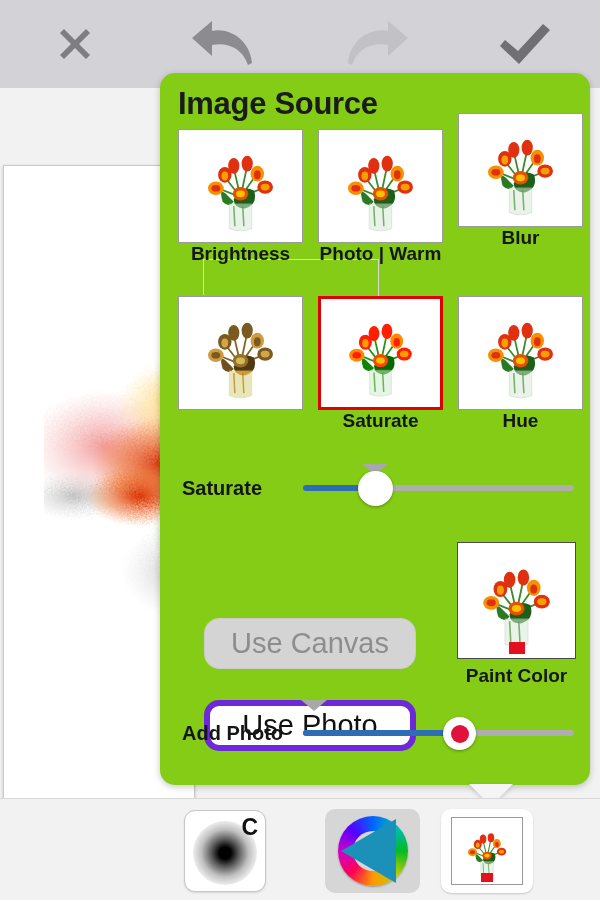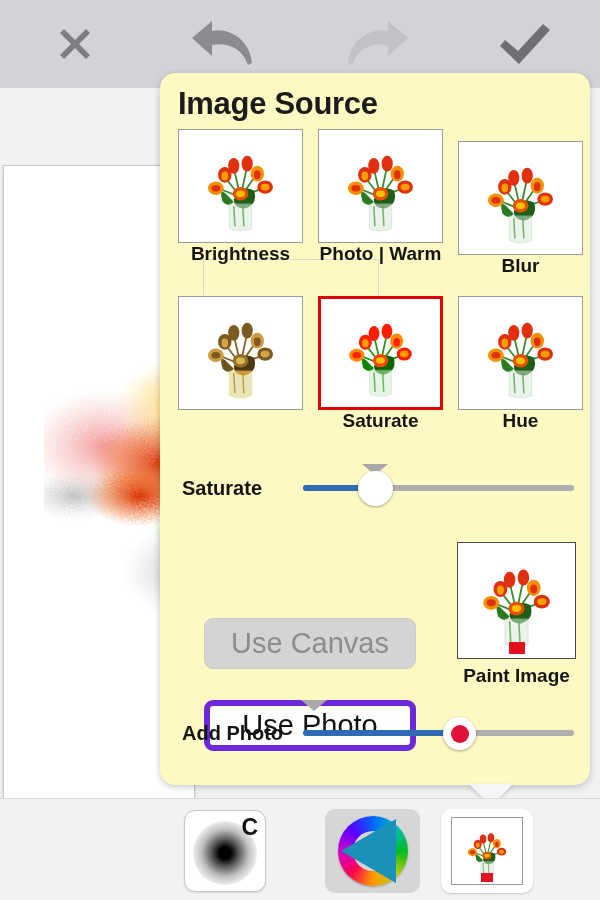--- a/index.html
+++ b/index.html
@@ -35,21 +35,21 @@
     overflow:hidden;
   }
   #canvas-art{
     position:absolute; left:40px; top:180px; width:260px; height:300px;
     filter:blur(0.4px);
   }
 
   
   #image-source-panel{
     position:absolute; left:160px; top:73px; width:430px; height:712px;
-    background:#fef9c3;
+    background:#84cc16;
     border-radius:15px;
     box-shadow:0 2px 7px rgba(0,0,0,.22);
   }
   #panel-tail{
     position:absolute; left:469px; top:784px; width:0; height:0;
     border-left:22px solid transparent;
     border-right:22px solid transparent;
     border-top:22px solid #f5f5f5;
     filter:drop-shadow(0 2px 2px rgba(0,0,0,.16));
   }
@@ -98,21 +98,21 @@
   .knob-dot{ border-radius:50%; }
   .marker-tri{
     position:absolute; width:0; height:0;
     border-left:13px solid transparent;
     border-right:13px solid transparent;
     border-top:11px solid #a8a8a8;
   }
 
   
   .panel-btn{
-    position:absolute; border-radius:9px;
+    position:absolute; border-radius:15px;
     display:flex; align-items:center; justify-content:center;
     font-size:29px; font-weight:normal;
   }
   #use-canvas-button{
     left:44px; top:545px; width:212px; height:51px;
     background:#d4d4d4; color:#8d8d8d; border:1px solid #cacaca;
   }
   #use-photo-button{
     left:44px; top:627px; width:212px; height:51px;
     background:#ffffff; color:#111111; border:6px solid #6d28d9;
@@ -321,21 +321,21 @@
               <ellipse cx="50" cy="57" rx="4" ry="3" fill="#ffc000"></ellipse>
             <path d="M40 66 L40 88 Q50 92 60 88 L60 66 Z" fill="#d8ead8" opacity=".55" stroke="#b8cdb8" stroke-width="0.8"></path>
             <path d="M44 68 L45 86 M52 68 L53 86" stroke="#5ea14e" stroke-width="1.4" opacity=".8"></path>
           </g>
         </svg>
       </div>
     </div>
     <div class="filter-label">Photo | Warm</div>
   </div>
 
-  <div class="filter-cell" style="left:298px; top:68px;">
+  <div class="filter-cell" style="left:298px; top:40px;">
     <div class="filter-thumb">
       <div class="bouquet">
         <svg viewBox="0 0 100 100" width="100%" height="100%" preserveAspectRatio="xMidYMid meet">
           <g>
             <path d="M50 60 L36 42 M50 60 L44 34 M50 60 L56 32 M50 60 L64 40 M50 60 L30 52 M50 60 L70 52" stroke="#3b8a2e" stroke-width="1.6" fill="none"></path>
             <path d="M44 62 Q50 48 62 54 Q66 66 54 70 Q44 70 44 62Z" fill="#1d5e18"></path>
             <path d="M38 58 Q30 50 34 64 Q40 70 44 64Z" fill="#2a7a22"></path>
             <ellipse cx="36" cy="40" rx="6" ry="7" fill="#e03010"></ellipse>
               <ellipse cx="36" cy="41" rx="3" ry="4" fill="#f5a000"></ellipse>
             <ellipse cx="44" cy="32" rx="5" ry="7" fill="#e03010"></ellipse>
@@ -478,21 +478,21 @@
               <ellipse cx="72" cy="51" rx="4" ry="3" fill="#f5a000"></ellipse>
             <ellipse cx="50" cy="57" rx="7" ry="6" fill="#e85000"></ellipse>
               <ellipse cx="50" cy="57" rx="4" ry="3" fill="#ffc000"></ellipse>
             <path d="M40 66 L40 88 Q50 92 60 88 L60 66 Z" fill="#d8ead8" opacity=".55" stroke="#b8cdb8" stroke-width="0.8"></path>
             <path d="M44 68 L45 86 M52 68 L53 86" stroke="#5ea14e" stroke-width="1.4" opacity=".8"></path>
           </g>
         </svg>
       </div>
       <div id="paint-chip"></div>
     </div>
-    <div id="paint-color-label">Paint Image</div>
+    <div id="paint-color-label">Paint Color</div>
   </div>
 
   <div class="slider-row" style="left:18px; top:640px; width:396px;">
     <div class="slider-label" style="left:4px;">Add Photo</div>
     <div class="track" style="left:125px; width:271px;"></div>
     <div class="track-fill" style="left:125px; width:153px;"></div>
     <div class="marker-tri" style="left:123px; top:-13px;"></div>
     <div class="knob" style="left:265px; top:4px; width:33px; height:33px;">
       <div class="knob-dot" style="width:18px; height:18px; background:#e0113a;"></div>
     </div>

